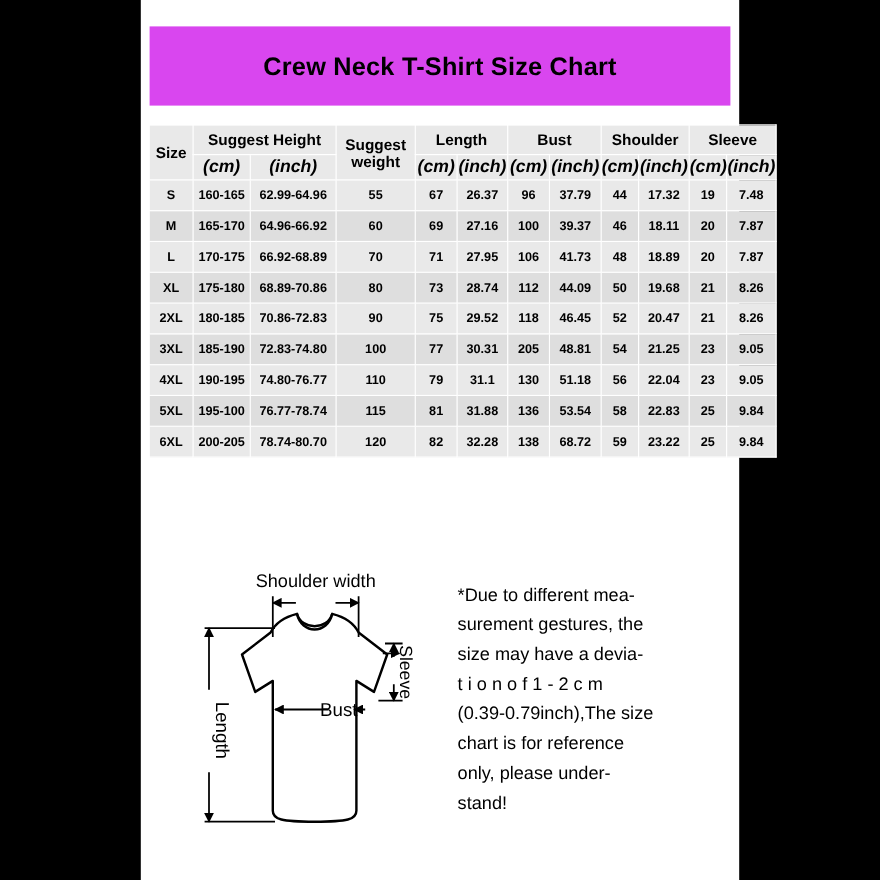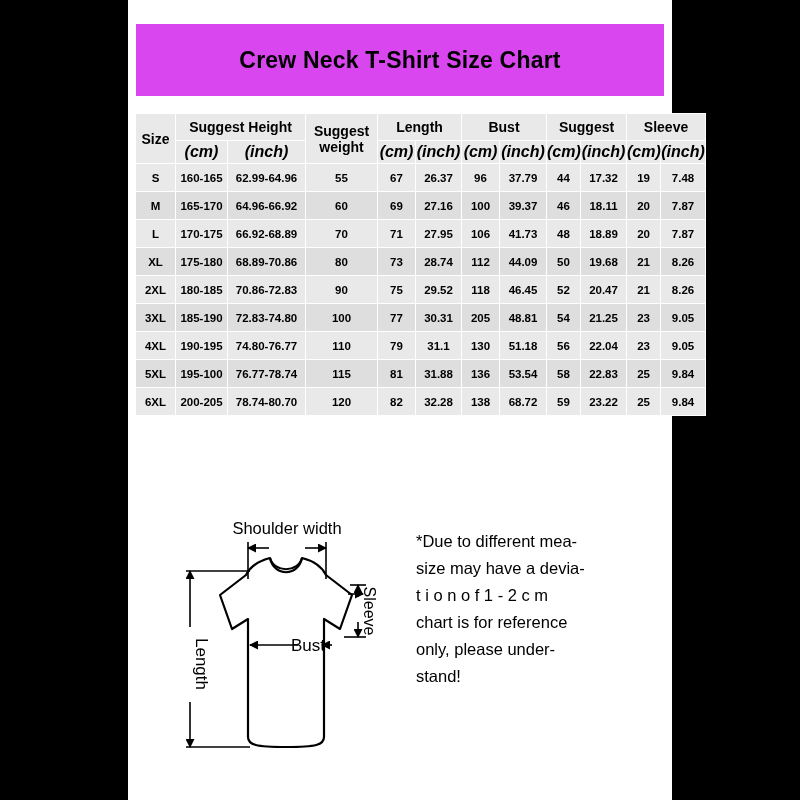--- a/index.html
+++ b/index.html
@@ -144,21 +144,21 @@
           <col class="col-sl-cm">
           <col class="col-sl-in">
       </colgroup>
       <thead>
         <tr>
           <th rowspan="2">Size</th>
           <th colspan="2">Suggest Height</th>
           <th rowspan="2">Suggest weight</th>
           <th colspan="2">Length</th>
           <th colspan="2">Bust</th>
-          <th colspan="2">Suggest</th>
+          <th colspan="2">Shoulder</th>
           <th colspan="2">Sleeve</th>
         </tr>
         <tr class="unit-row">
           <td>(cm)</td>
           <td class="inch">(inch)</td>
           <td>(cm)</td>
           <td class="inch">(inch)</td>
           <td>(cm)</td>
           <td class="inch">(inch)</td>
           <td>(cm)</td>
@@ -357,21 +357,23 @@
           <line x1="48" y1="250" x2="112" y2="250"></line>
           <line x1="52" y1="74" x2="52" y2="130" marker-start="url(#arrHs)"></line>
           <line x1="52" y1="205" x2="52" y2="250" marker-end="url(#arrH)"></line>
         </g>
         <text x="58" y="167" text-anchor="middle" font-family="Liberation Sans, sans-serif" font-size="17" fill="#000" transform="rotate(90 58 167)">Length</text>
       </svg>
     </div>
 
     <div class="note">
       <p>*Due to different mea-</p>
+      <p>surement gestures, the</p>
       <p>size may have a devia-</p>
       <p>t i o n   o f   1 - 2 c m</p>
+      <p>(0.39-0.79inch),The size</p>
       <p>chart is for reference</p>
       <p>only, please under-</p>
       <p>stand!</p>
     </div>
 
   </div>
 </div>
 
 </body></html>

